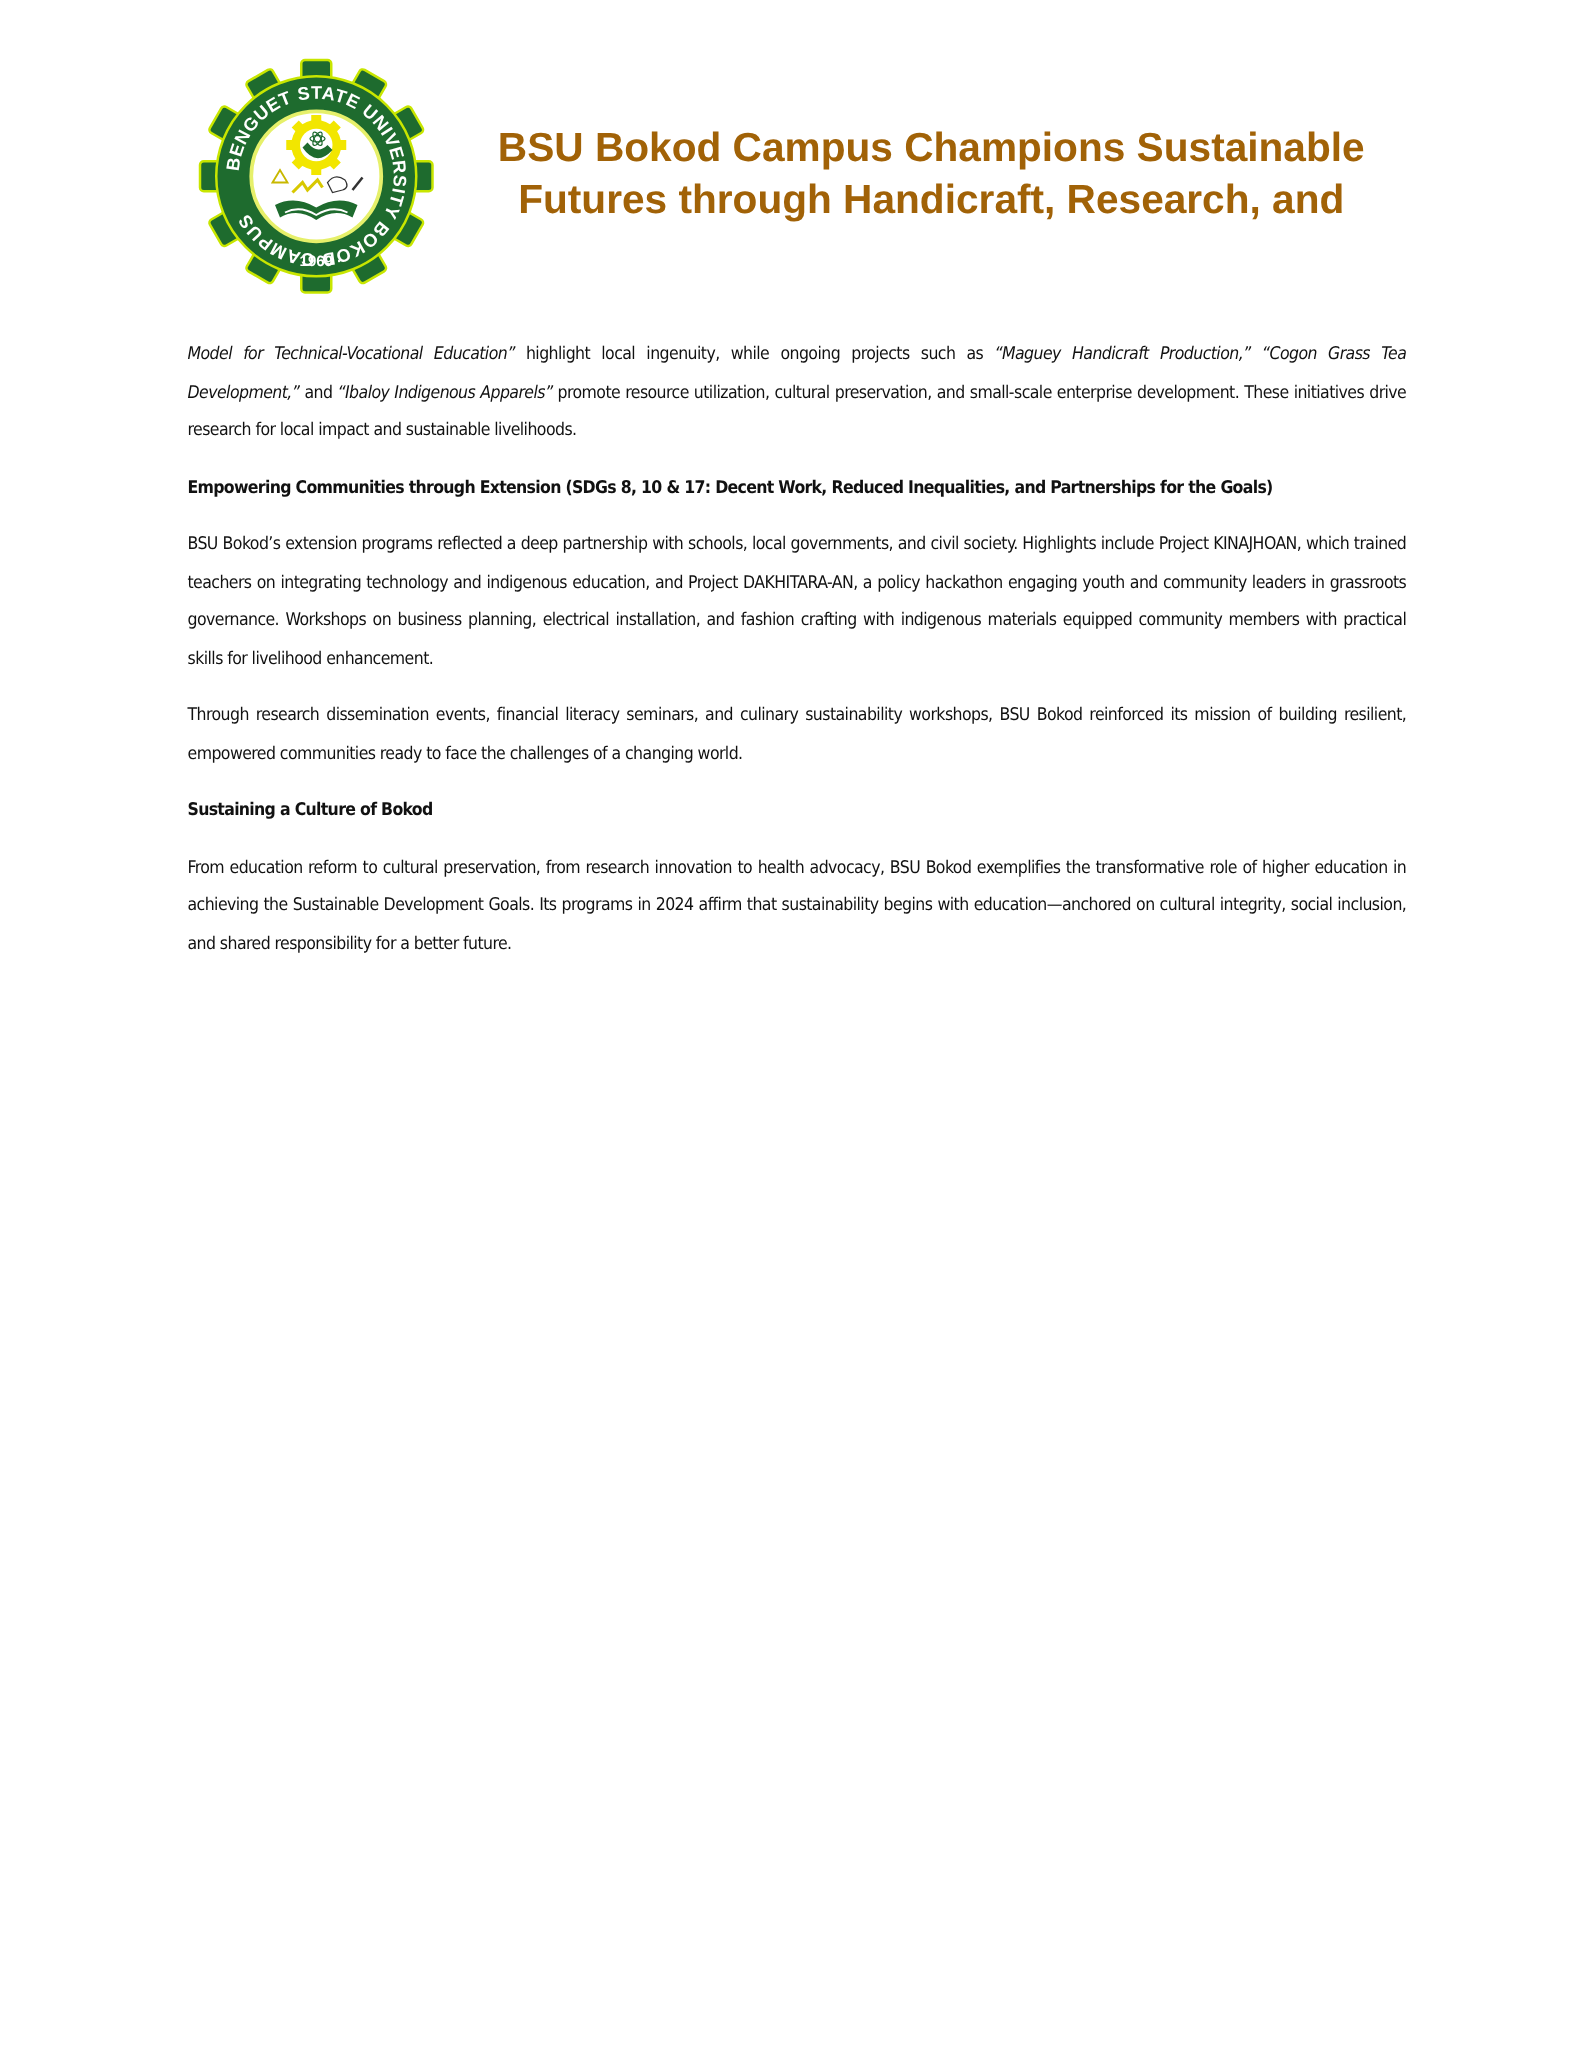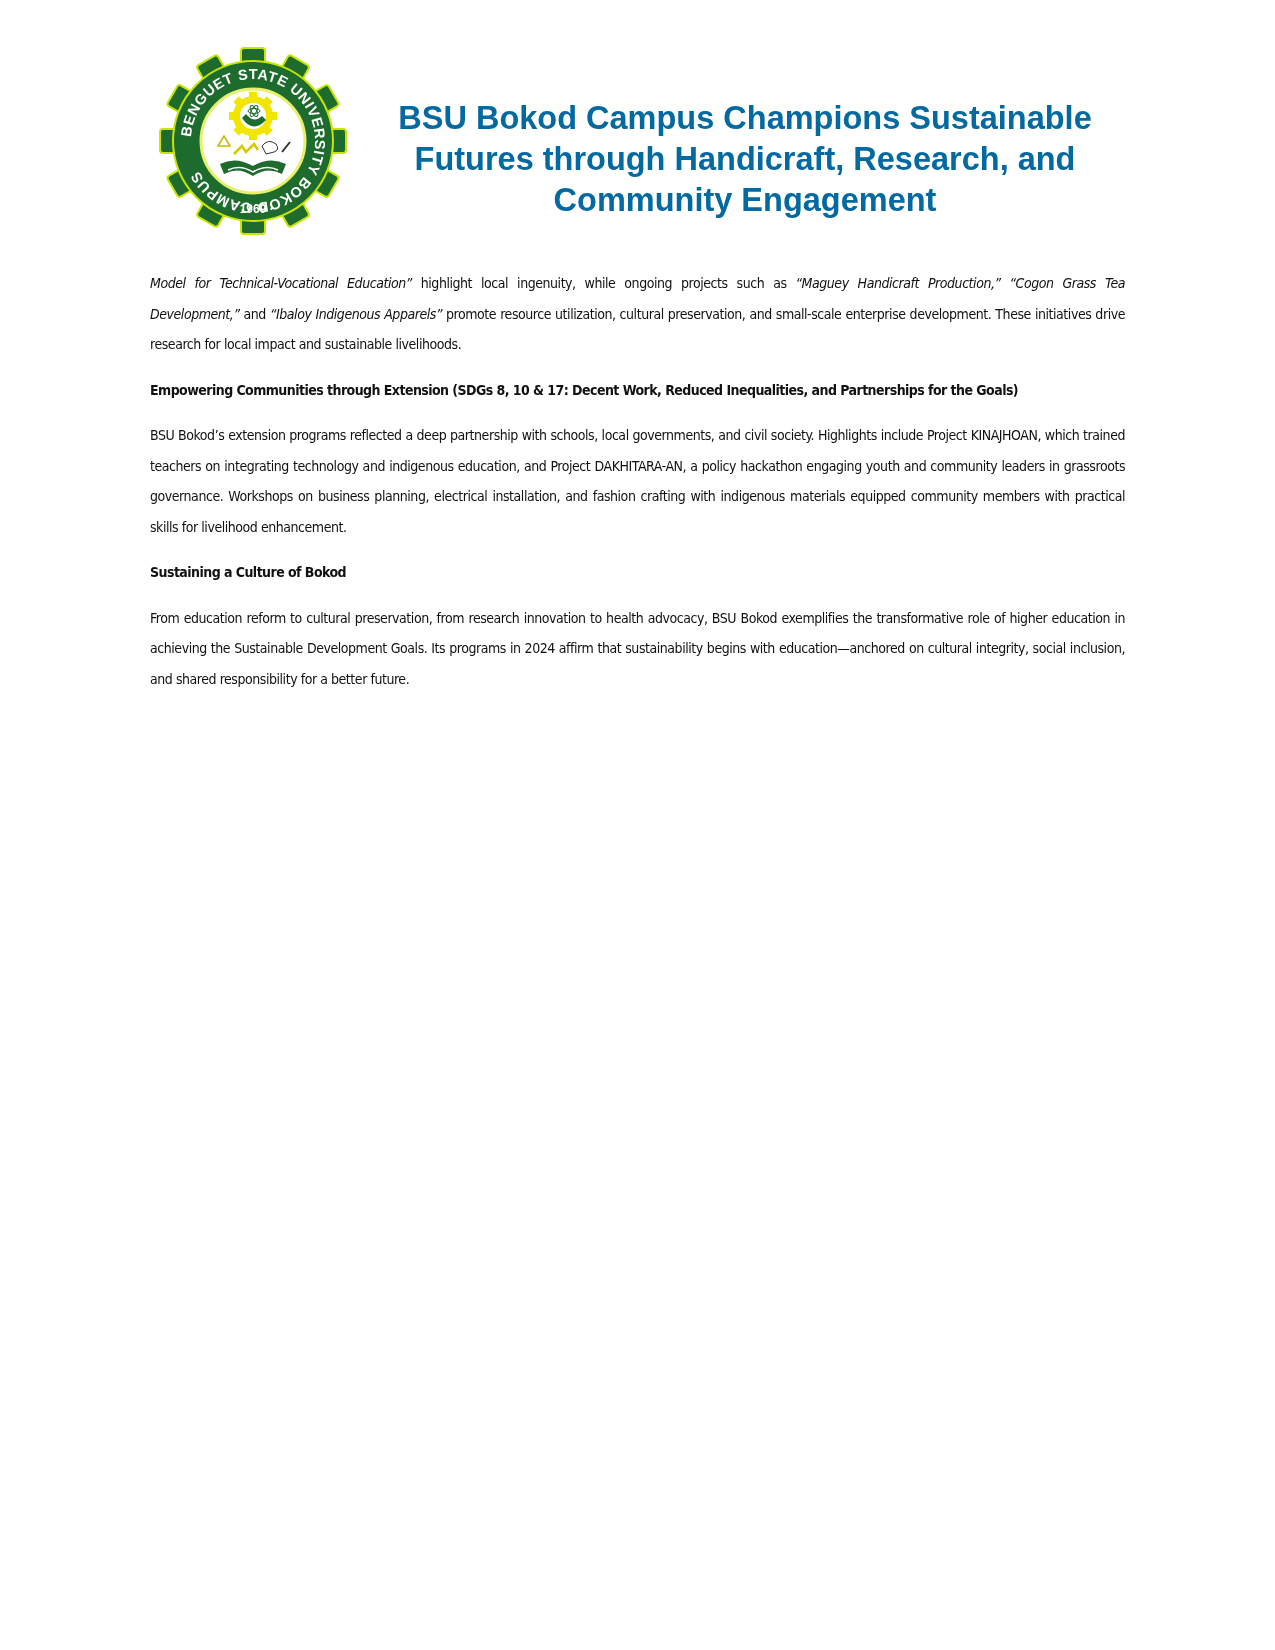--- a/index.html
+++ b/index.html
@@ -1,20 +1,20 @@
 <!DOCTYPE html>
 <html><head>
   <meta charset="utf-8">
   <style>
     html, body { margin: 0; padding: 0; background: #ffffff; }
     body { width: 1275px; height: 1650px; position: relative; overflow: hidden; color: #111; }
     .header { position: absolute; left: 0; top: 0; width: 1275px; height: 250px; }
     .logo { position: absolute; left: 158px; top: 46px; width: 190px; height: 190px; }
     .title { position: absolute; left: 380px; top: 98px; width: 730px; text-align: center;
-      font-family: "Liberation Sans", sans-serif; font-weight: bold; font-size: 32.5px; line-height: 41px; color: #0369a1; }
+      font-family: "Liberation Sans", sans-serif; font-weight: bold; font-size: 32.5px; line-height: 41px; color: #a16207; }
     .body { position: absolute; left: 150px; top: 268px; width: 975px;
       font-family: "DejaVu Sans Condensed", "DejaVu Sans", sans-serif; font-size: 14px; line-height: 30.5px; color: #111; }
     .body p { margin: 0 0 15px 0; text-align: justify; text-align-last: left; letter-spacing: -0.45px; word-spacing: 0px; }
     .body p.heading { font-weight: bold; text-align: center; letter-spacing: -0.55px; }
     .body em { font-style: italic; }
   </style>
 </head>
 <body>
 
 <div class="header">
@@ -71,28 +71,28 @@
       <path d="M 104 100 q 6 -8 14 -2 q 4 6 -2 8 l -8 2 z" fill="none" stroke="#333" stroke-width="1"></path>
       <line x1="124" y1="106" x2="132" y2="96" stroke="#333" stroke-width="2"></line>
 
       <path d="M 62 118 Q 78 110 95 120 Q 112 110 128 118 L 124 128 Q 110 120 95 130 Q 80 120 66 128 Z" fill="#1e6b2e"></path>
       <path d="M 70 124 Q 82 118 95 126 Q 108 118 120 124" fill="none" stroke="#ffffff" stroke-width="1.5"></path>
     </svg>
   </div>
   <div class="title">
     <div>BSU Bokod Campus Champions Sustainable</div>
     <div>Futures through Handicraft, Research, and</div>
-    <div>Community Engagement</div>
   </div>
 </div>
 
 <div class="body">
   <p><em>Model for Technical-Vocational Education”</em><span> highlight local ingenuity, while ongoing projects such as </span><em>“Maguey Handicraft Production,” “Cogon Grass Tea Development,”</em><span> and </span><em>“Ibaloy Indigenous Apparels”</em><span> promote resource utilization, cultural preservation, and small-scale enterprise development. These initiatives drive research for local impact and sustainable livelihoods.</span></p>
 
   <p class="heading">Empowering Communities through Extension (SDGs 8, 10 &amp; 17: Decent Work, Reduced Inequalities, and Partnerships for the Goals)</p>
 
   <p>BSU Bokod’s extension programs reflected a deep partnership with schools, local governments, and civil society. Highlights include Project KINAJHOAN, which trained teachers on integrating technology and indigenous education, and Project DAKHITARA-AN, a policy hackathon engaging youth and community leaders in grassroots governance. Workshops on business planning, electrical installation, and fashion crafting with indigenous materials equipped community members with practical skills for livelihood enhancement.</p>
 
+  <p>Through research dissemination events, financial literacy seminars, and culinary sustainability workshops, BSU Bokod reinforced its mission of building resilient, empowered communities ready to face the challenges of a changing world.</p>
 
   <p class="heading">Sustaining a Culture of Bokod</p>
 
   <p>From education reform to cultural preservation, from research innovation to health advocacy, BSU Bokod exemplifies the transformative role of higher education in achieving the Sustainable Development Goals. Its programs in 2024 affirm that sustainability begins with education—anchored on cultural integrity, social inclusion, and shared responsibility for a better future.</p>
 </div>
 
 </body></html>

